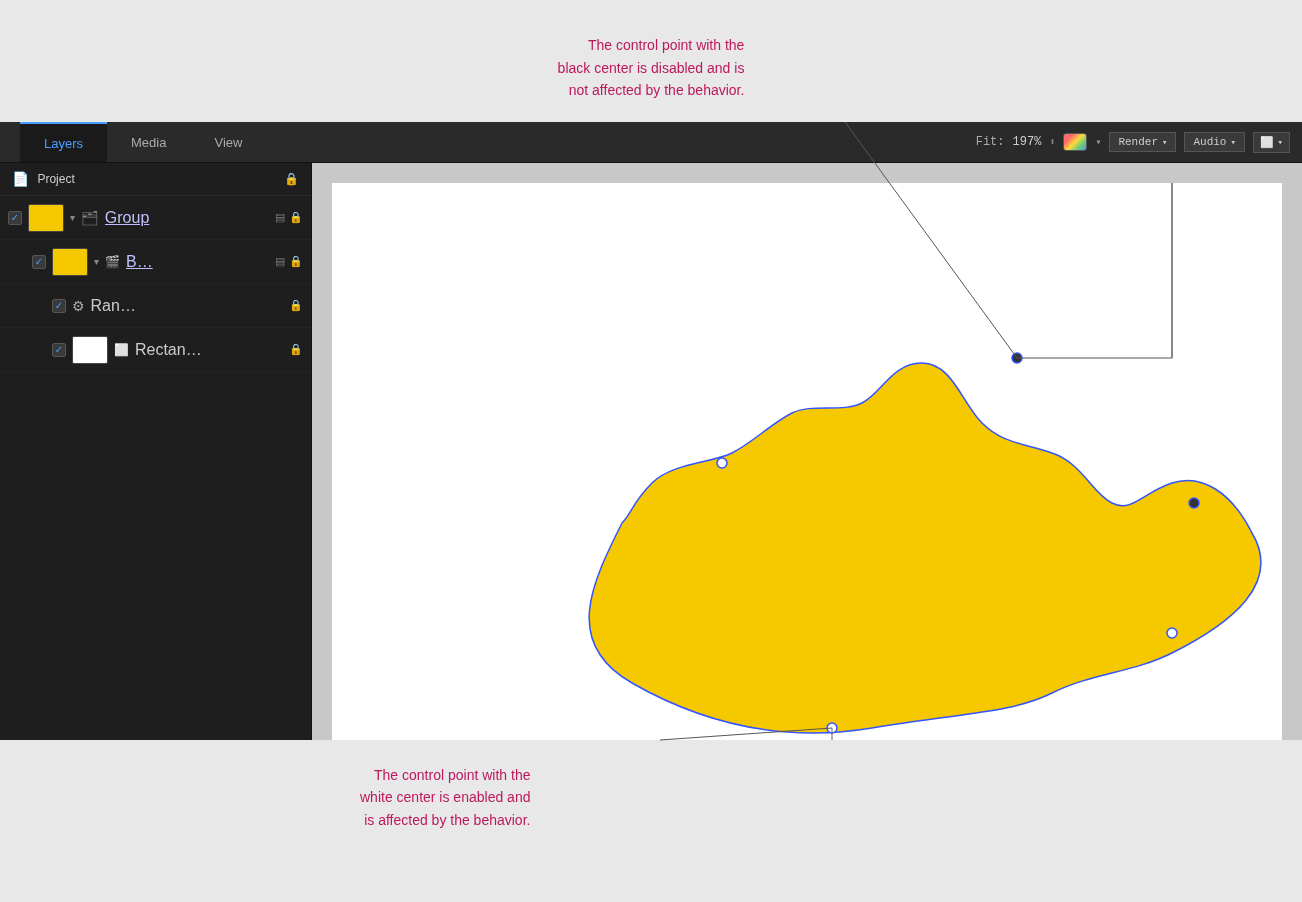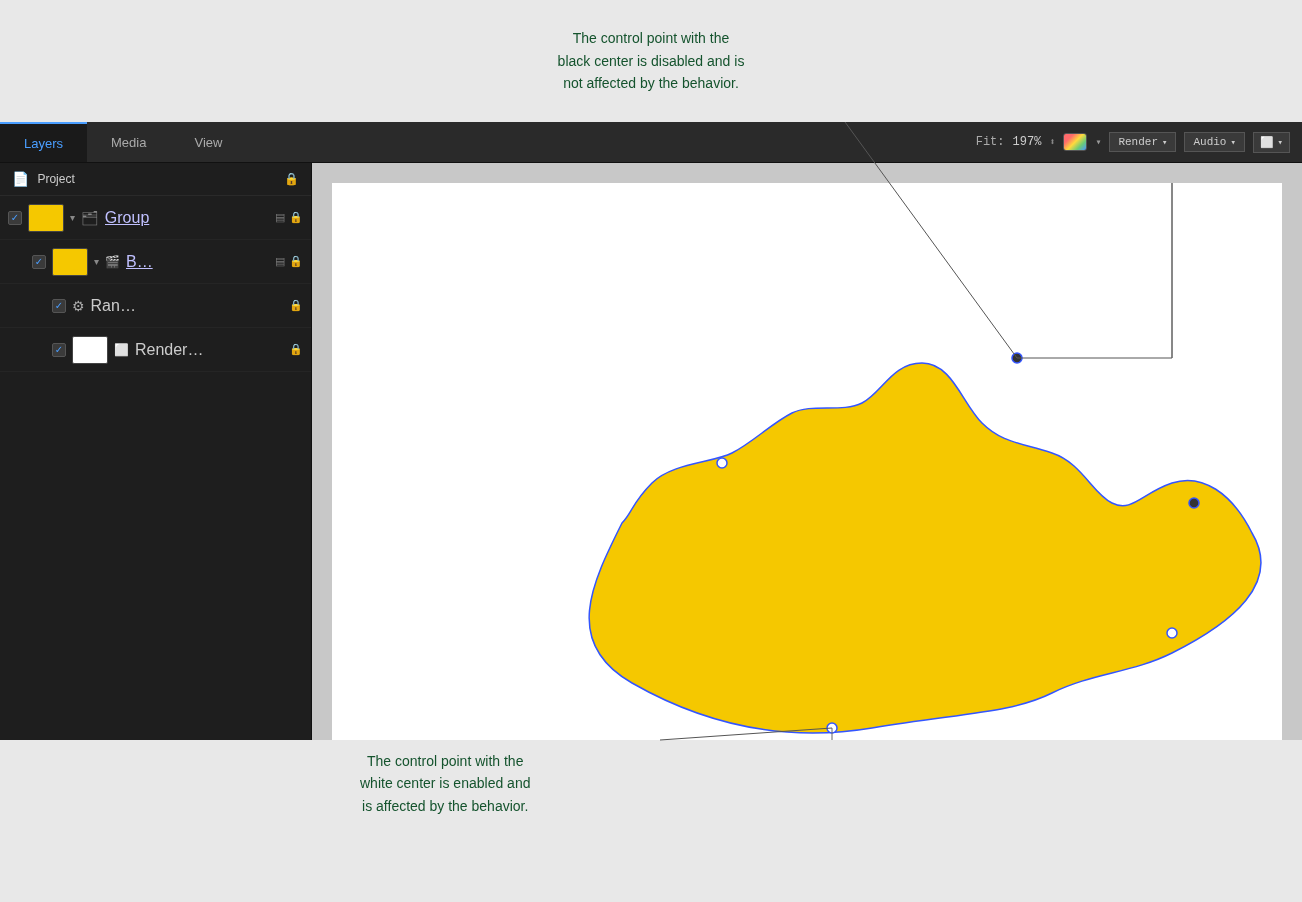--- a/index.html
+++ b/index.html
@@ -48,20 +48,21 @@
       font-size: 13px;
       font-weight: 500;
       cursor: pointer;
       color: #aaa;
     }
 
     .tab.active {
       background: #1a1a1a;
       color: #4a9eff;
       border-top: 2px solid #4a9eff;
+      margin-left: 20px;
     }
 
     .toolbar-right {
       margin-left: auto;
       display: flex;
       align-items: center;
       gap: 8px;
       padding-right: 12px;
       font-size: 12px;
       color: #ccc;
@@ -298,23 +299,24 @@
       width: 1302px;
       height: 122px;
       background: #e8e8e8;
       display: flex;
       align-items: center;
       justify-content: center;
     }
 
     .annotation-text {
       font-size: 14px;
-      color: #14532d;
-      text-align: center;
+      color: #be185d;
+      text-align: right;
       line-height: 1.6;
+      margin-top: 14px;
     }
 
     .annotation-bottom-area {
       position: absolute;
       bottom: 0;
       left: 0;
       width: 1302px;
       height: 162px;
       background: #e8e8e8;
       display: flex;
@@ -423,21 +425,21 @@
       <span class="layer-name">Ran…</span>
       <div class="layer-actions">
         <span class="layer-lock">🔒</span>
       </div>
     </div>
 
     <div class="layer-row sub2">
       <div class="layer-checkbox checked"></div>
       <div class="layer-thumbnail thumb-white"></div>
       <span style="font-size:12px; color:#aaa;">⬜</span>
-      <span class="layer-name">Render…</span>
+      <span class="layer-name">Rectan…</span>
       <div class="layer-actions">
         <span class="layer-lock">🔒</span>
       </div>
     </div>
 
     <div class="sidebar-bottom">
       <div class="sidebar-bottom-btn">
         <span>🔍</span>
       </div>
       <div class="sidebar-bottom-btn">

